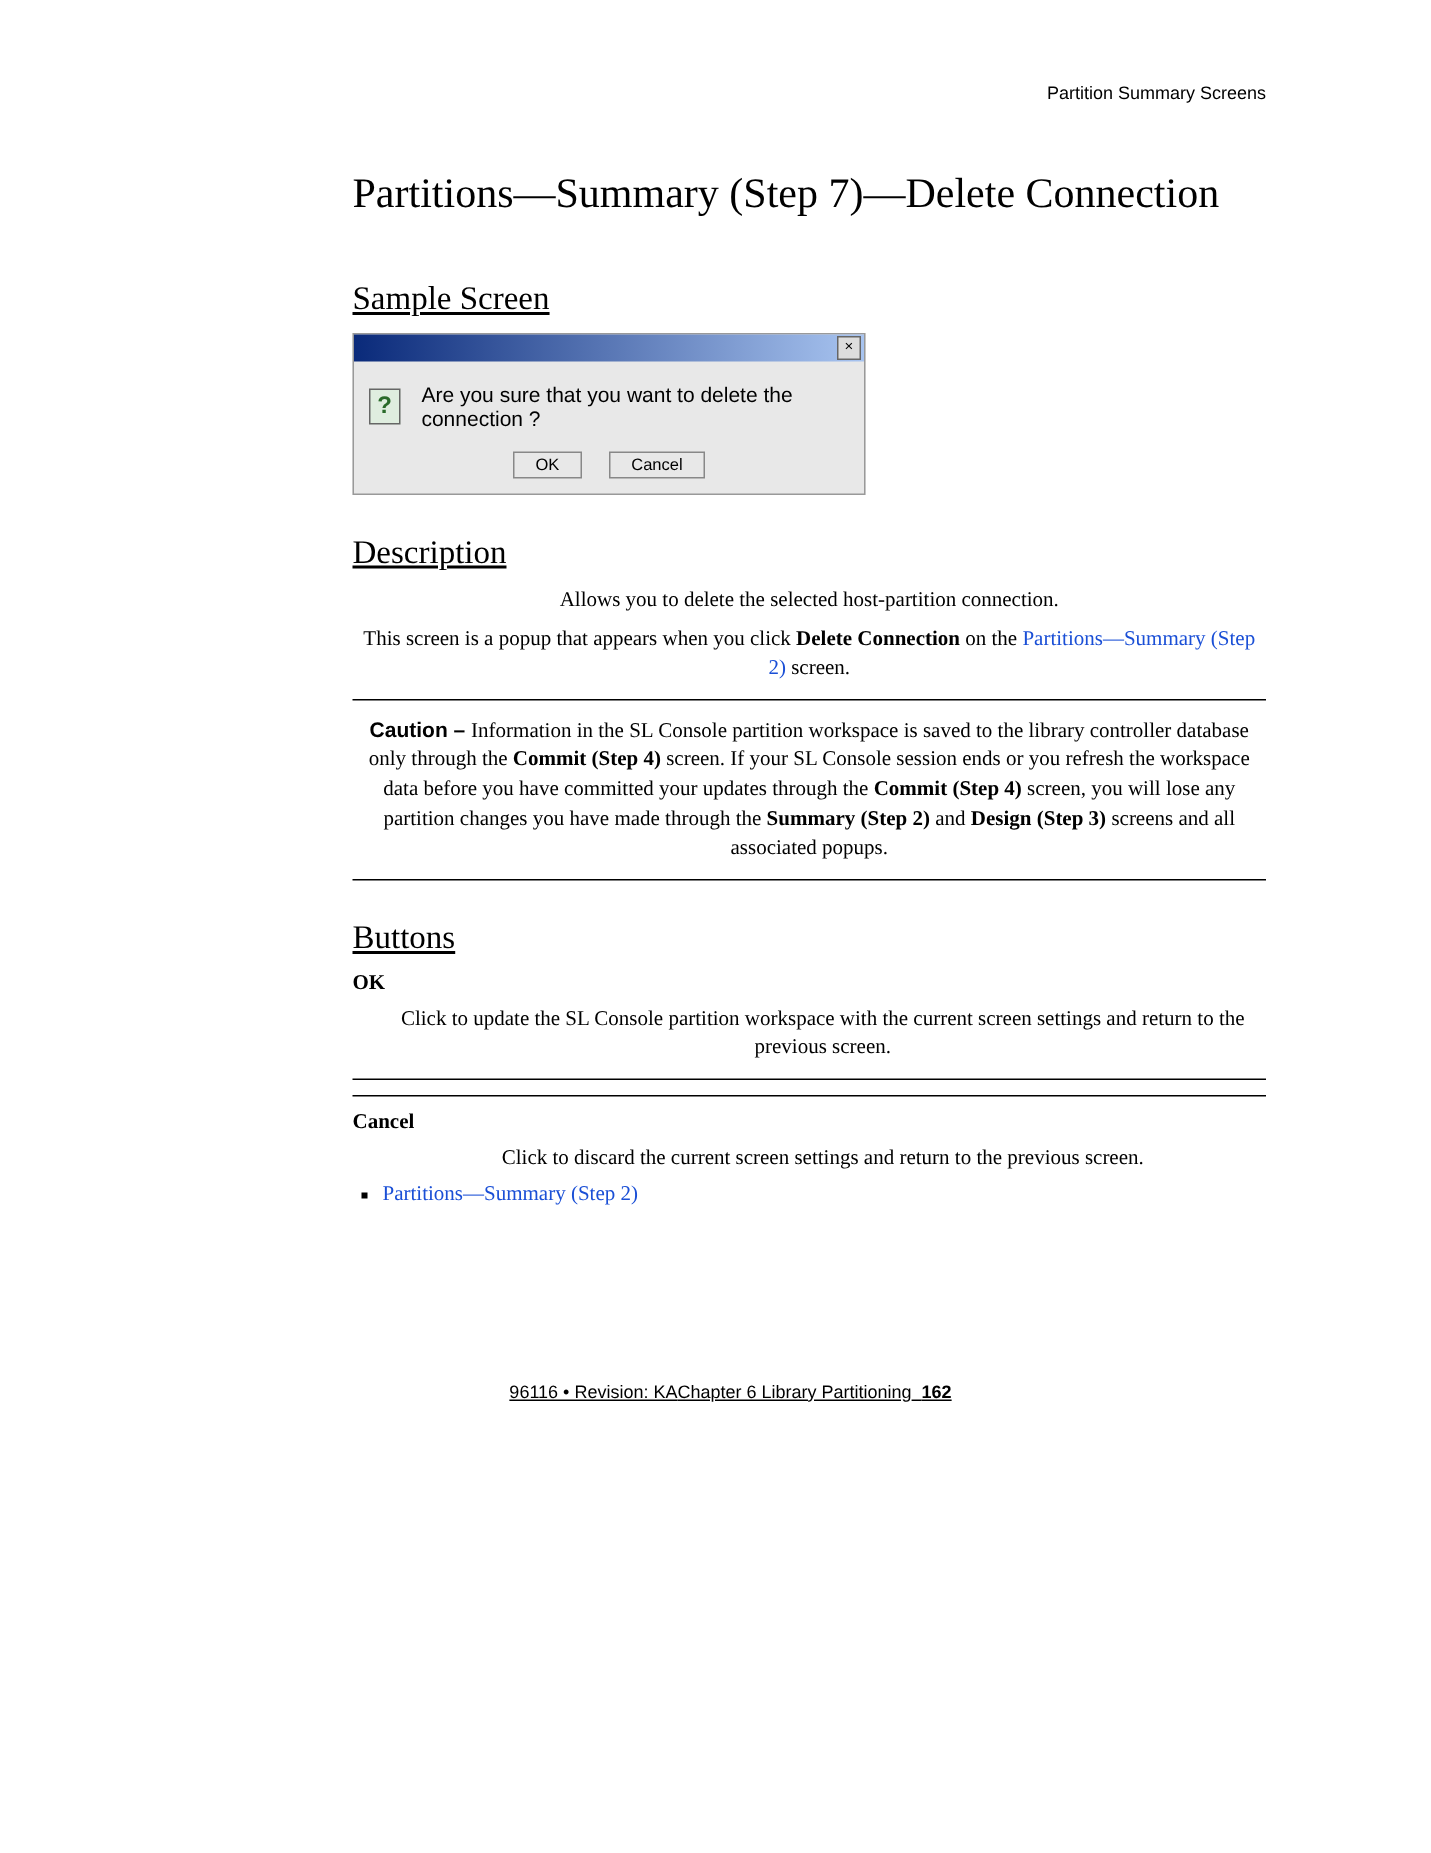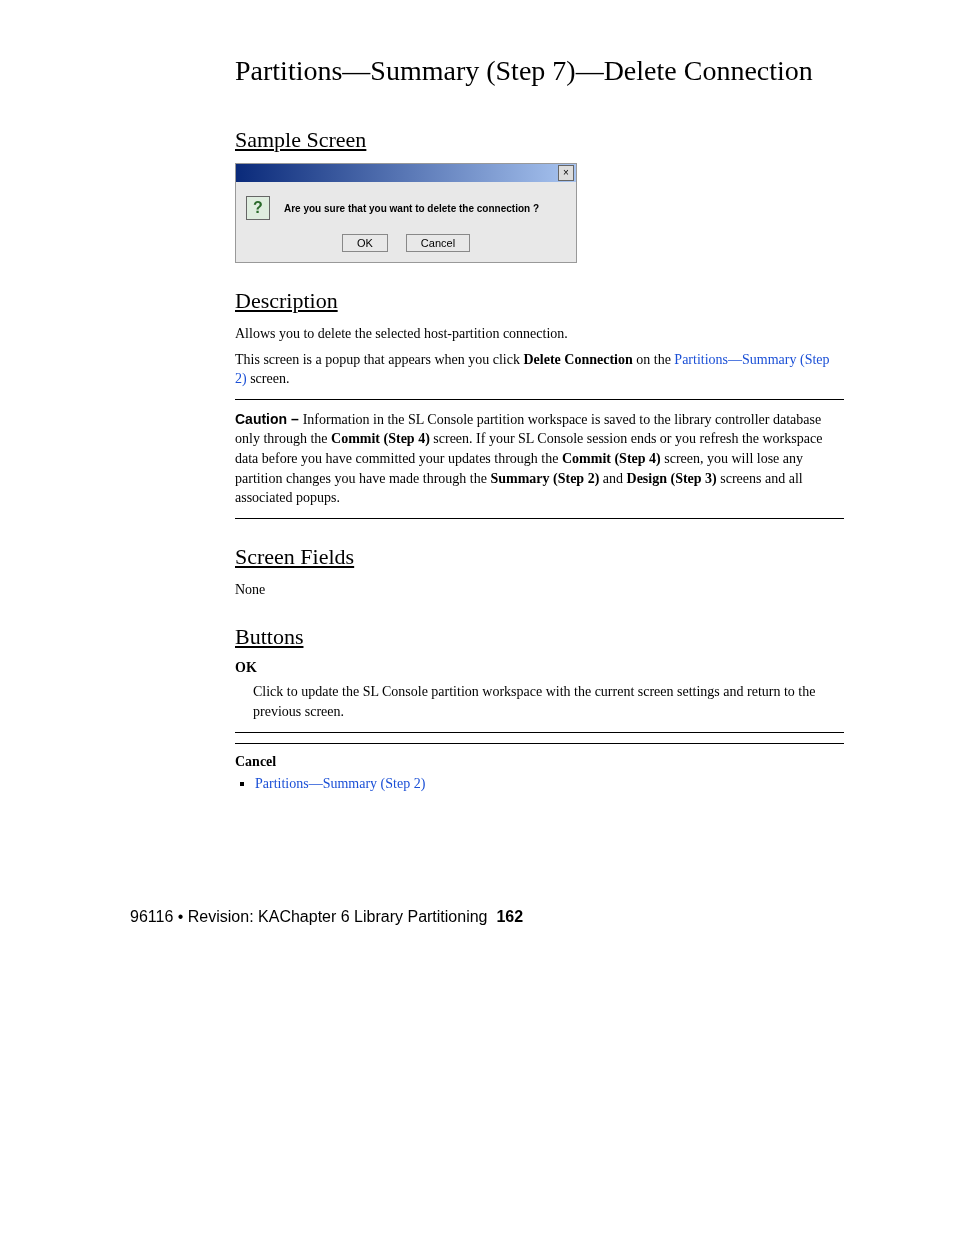--- a/index.html
+++ b/index.html
@@ -35,36 +35,38 @@
     font-weight: normal;
     font-size: 22px;
     margin: 25px 0 10px 0;
     text-decoration: underline;
   }
   p.body, .section p {
     font-family: "Palatino Linotype", "Book Antiqua", Palatino, Georgia, serif;
     font-size: 14px;
     line-height: 1.4;
     margin: 6px 0;
+    text-align: center;
   }
   .bold { font-weight: bold; }
   .link { color: #1a4fd6; }
   hr.rule {
     border: none;
     border-top: 1px solid #000;
     margin: 10px 0;
   }
   .indent { padding-left: 18px; }
   .footer {
     display: flex;
-    justify-content: flex-start;
+    justify-content: center;
     font-family: Arial, Helvetica, sans-serif;
-    font-size: 16px;
+    font-size: 12px;
     padding: 10px 110px 30px 130px;
     margin-top: 40px;
+    text-decoration: underline;
   }
   .footer .right { text-align: right; }
   .footer .pg { font-weight: bold; }
   
   .dialog {
     width: 340px;
     border: 1px solid #999;
     background: #e8e8e8;
     font-family: Tahoma, Arial, sans-serif;
     font-size: 11px;
@@ -102,22 +104,22 @@
     background: #dfeddf;
     display: flex;
     align-items: center;
     justify-content: center;
     font-weight: bold;
     color: #2a6a2a;
     font-size: 16px;
     font-family: Arial, sans-serif;
   }
   .dialog .msg {
-    font-weight: bold;
-    font-size: 10px;
+    font-weight: normal;
+    font-size: 14px;
   }
   .dialog .btnrow {
     display: flex;
     justify-content: center;
     gap: 18px;
   }
   .dialog button {
     font-family: Tahoma, Arial, sans-serif;
     font-size: 11px;
     padding: 2px 14px;
@@ -136,20 +138,21 @@
     font-family: "Palatino Linotype", "Book Antiqua", Palatino, Georgia, serif;
     font-weight: bold;
     font-size: 14px;
     margin: 8px 0 4px 0;
   }
 </style>
 </head>
 <body>
 
 <div class="page">
+  <div class="running-head">Partition Summary Screens</div>
 
   <h1 class="title">Partitions—Summary (Step 7)—Delete Connection</h1>
 
   <div class="section">
     <h2 class="section-head">Sample Screen</h2>
     <div class="dialog">
       <div class="titlebar">
         <div class="closebox">×</div>
       </div>
       <div class="dlgbody">
@@ -171,32 +174,29 @@
     <p class="body">
       <span>This screen is a popup that appears when you click </span><span class="bold">Delete Connection</span><span> on the </span><span class="link">Partitions—Summary (Step 2)</span><span> screen.</span>
     </p>
     <hr class="rule">
     <p class="body">
       <span class="bold" style="font-family:Arial,Helvetica,sans-serif">Caution – </span><span>Information in the SL Console partition workspace is saved to the library controller database only through the </span><span class="bold">Commit (Step 4)</span><span> screen. If your SL Console session ends or you refresh the workspace data before you have committed your updates through the </span><span class="bold">Commit (Step 4)</span><span> screen, you will lose any partition changes you have made through the </span><span class="bold">Summary (Step 2)</span><span> and </span><span class="bold">Design (Step 3)</span><span> screens and all associated popups.</span>
     </p>
     <hr class="rule">
   </div>
 
-  <div class="section">
-    <h2 class="section-head">Screen Fields</h2>
-    <p class="body">None</p>
-  </div>
 
   <div class="section">
     <h2 class="section-head">Buttons</h2>
     <div class="fieldname">OK</div>
     <p class="body indent">Click to update the SL Console partition workspace with the current screen settings and return to the previous screen.</p>
     <hr class="rule">
     <hr class="rule">
     <div class="fieldname">Cancel</div>
+    <p class="body indent">Click to discard the current screen settings and return to the previous screen.</p>
   </div>
 
   <div class="section">
     <ul class="square">
       <li><span class="link">Partitions—Summary (Step 2)</span></li>
     </ul>
   </div>
 </div>
 
 <div class="footer">

